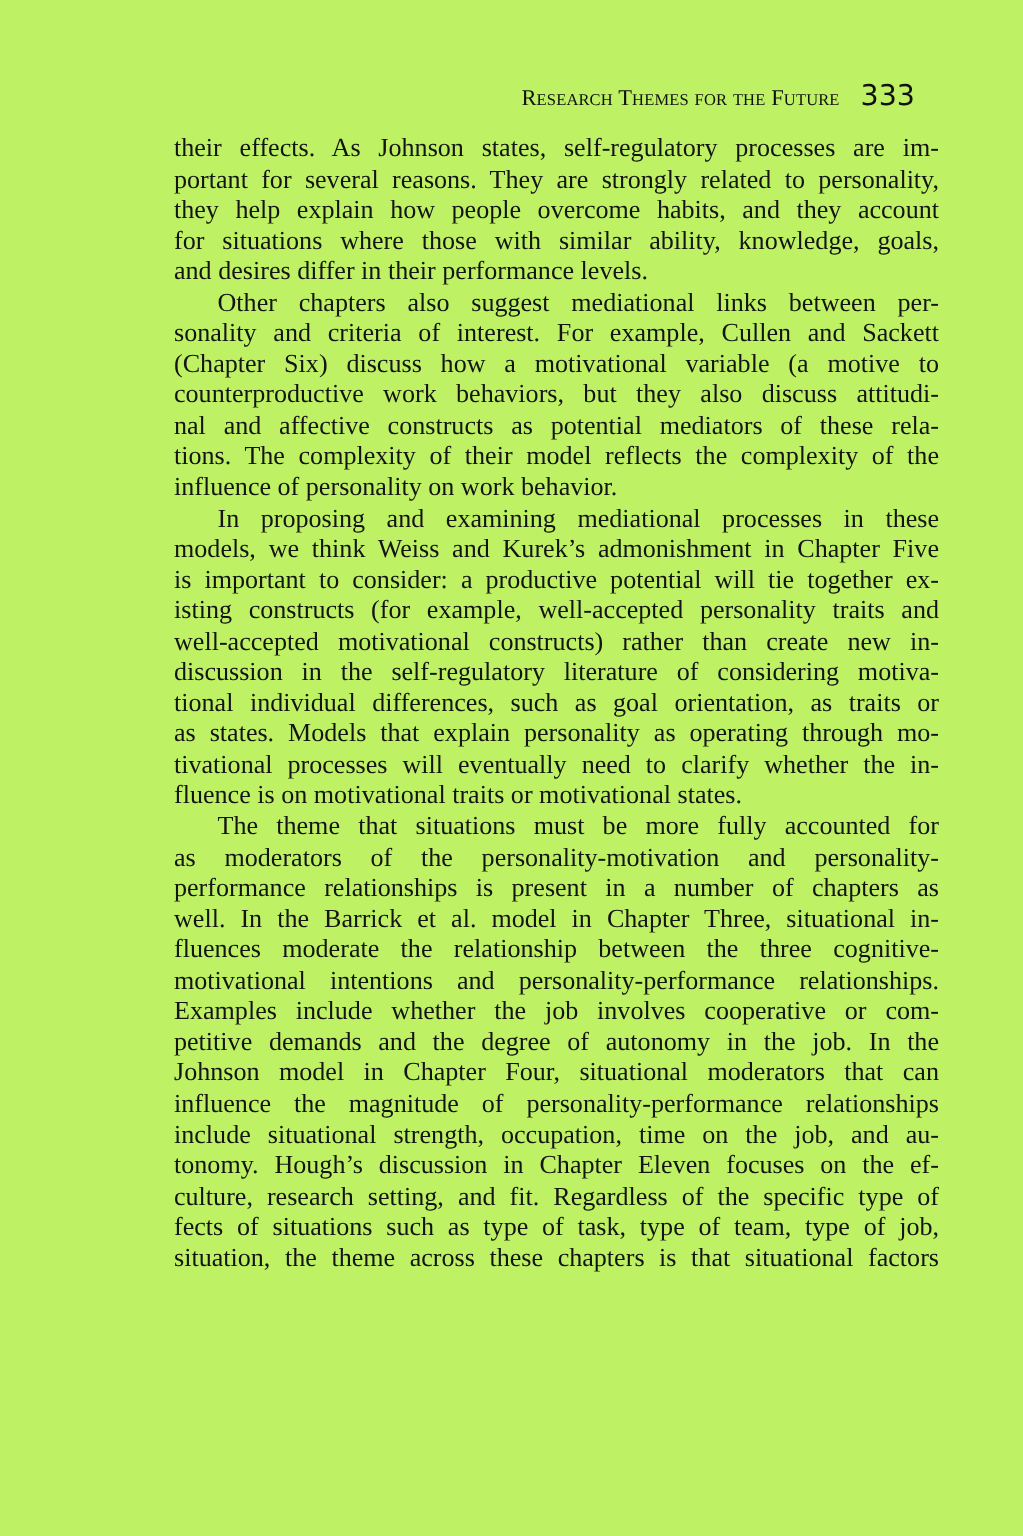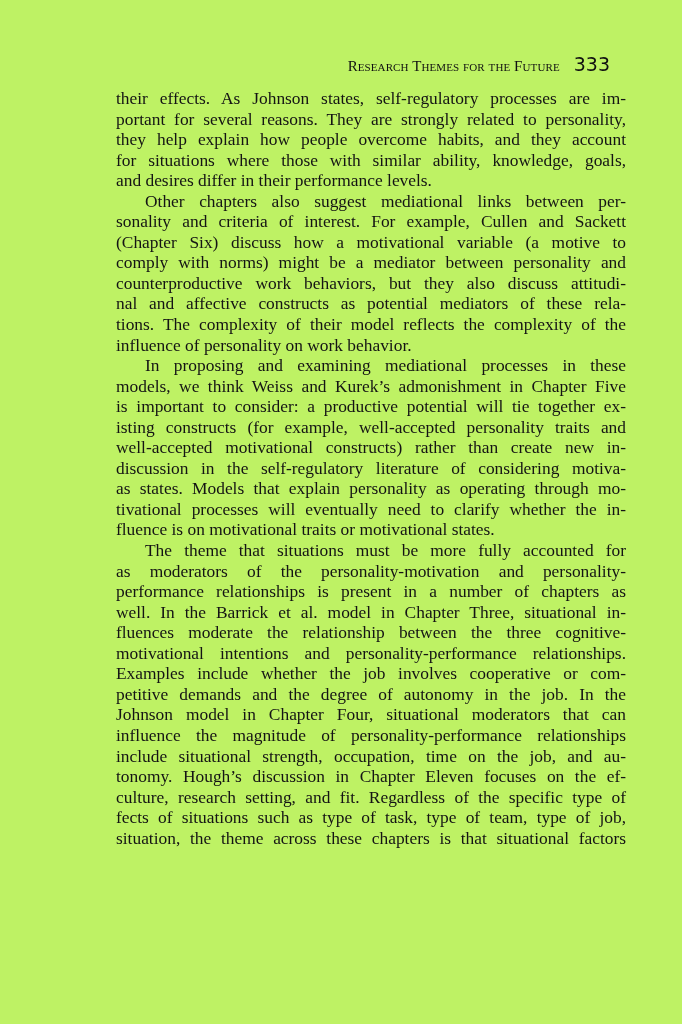--- a/index.html
+++ b/index.html
@@ -55,34 +55,34 @@
       <span class="line">portant for several reasons. They are strongly related to personality,</span>
       <span class="line">they help explain how people overcome habits, and they account</span>
       <span class="line">for situations where those with similar ability, knowledge, goals,</span>
       <span class="line last">and desires differ in their performance levels.</span>
     </div>
 
     <div>
       <span class="line indent">Other chapters also suggest mediational links between per-</span>
       <span class="line">sonality and criteria of interest. For example, Cullen and Sackett</span>
       <span class="line">(Chapter Six) discuss how a motivational variable (a motive to</span>
-      <span class="line">comply with norms) might be a mediator between personality and</span>
       <span class="line">counterproductive work behaviors, but they also discuss attitudi-</span>
       <span class="line">nal and affective constructs as potential mediators of these rela-</span>
       <span class="line">tions. The complexity of their model reflects the complexity of the</span>
       <span class="line last">influence of personality on work behavior.</span>
     </div>
 
     <div>
       <span class="line indent">In proposing and examining mediational processes in these</span>
       <span class="line">models, we think Weiss and Kurek’s admonishment in Chapter Five</span>
       <span class="line">is important to consider: a productive potential will tie together ex-</span>
       <span class="line">isting constructs (for example, well-accepted personality traits and</span>
       <span class="line">well-accepted motivational constructs) rather than create new in-</span>
       <span class="line">discussion in the self-regulatory literature of considering motiva-</span>
+      <span class="line">tional individual differences, such as goal orientation, as traits or</span>
       <span class="line">as states. Models that explain personality as operating through mo-</span>
       <span class="line">tivational processes will eventually need to clarify whether the in-</span>
       <span class="line last">fluence is on motivational traits or motivational states.</span>
     </div>
 
     <div>
       <span class="line indent">The theme that situations must be more fully accounted for</span>
       <span class="line">as moderators of the personality-motivation and personality-</span>
       <span class="line">performance relationships is present in a number of chapters as</span>
       <span class="line">well. In the Barrick et al. model in Chapter Three, situational in-</span>

